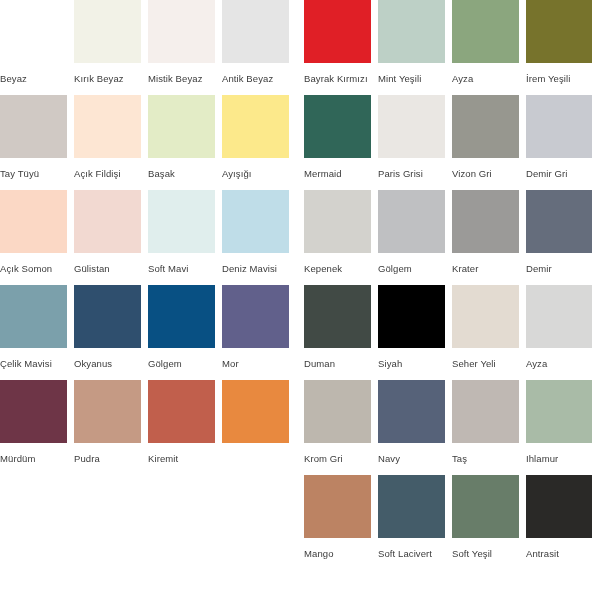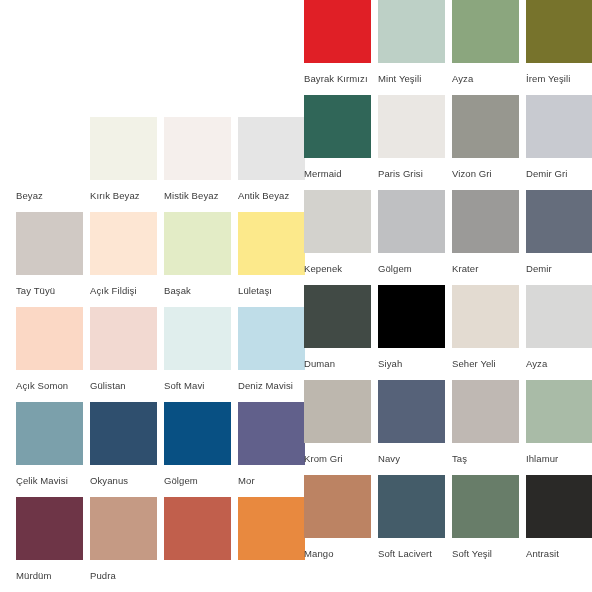--- a/index.html
+++ b/index.html
@@ -23,22 +23,21 @@
     flex-direction: row;
   }
 
   .palette-half {
     display: flex;
     flex-direction: column;
   }
 
   .palette-half.left {
     width: 296px;
-    padding-left: 16px;
-    justify-content: flex-end;
+    padding-left: 0px;
   }
 
   .palette-half.right {
     width: 296px;
     padding-left: 8px;
   }
 
   .swatch-row {
     display: flex;
     flex-direction: row;
@@ -105,21 +104,21 @@
         <div class="swatch-cell">
           <div class="swatch-chip" style="background: rgb(253, 230, 211);"></div>
           <div class="swatch-label">Açık Fildişi</div>
         </div>
         <div class="swatch-cell">
           <div class="swatch-chip" style="background: rgb(227, 236, 198);"></div>
           <div class="swatch-label">Başak</div>
         </div>
         <div class="swatch-cell">
           <div class="swatch-chip" style="background: rgb(252, 233, 139);"></div>
-          <div class="swatch-label">Lületaşı</div>
+          <div class="swatch-label">Ayışığı</div>
         </div>
       </div>
       <div class="swatch-row">
         <div class="swatch-cell">
           <div class="swatch-chip" style="background: rgb(251, 216, 197);"></div>
           <div class="swatch-label">Açık Somon</div>
         </div>
         <div class="swatch-cell">
           <div class="swatch-chip" style="background: rgb(242, 217, 209);"></div>
           <div class="swatch-label">Gülistan</div>
@@ -155,20 +154,21 @@
         <div class="swatch-cell">
           <div class="swatch-chip" style="background: rgb(110, 53, 71);"></div>
           <div class="swatch-label">Mürdüm</div>
         </div>
         <div class="swatch-cell">
           <div class="swatch-chip" style="background: rgb(197, 154, 132);"></div>
           <div class="swatch-label">Pudra</div>
         </div>
         <div class="swatch-cell">
           <div class="swatch-chip" style="background: rgb(193, 95, 76);"></div>
+          <div class="swatch-label">Kiremit</div>
         </div>
         <div class="swatch-cell">
           <div class="swatch-chip" style="background: rgb(232, 137, 63);"></div>
         </div>
       </div>
     </div>
 
   <div class="palette-half right" id="right-half">
       <div class="swatch-row">
         <div class="swatch-cell">

